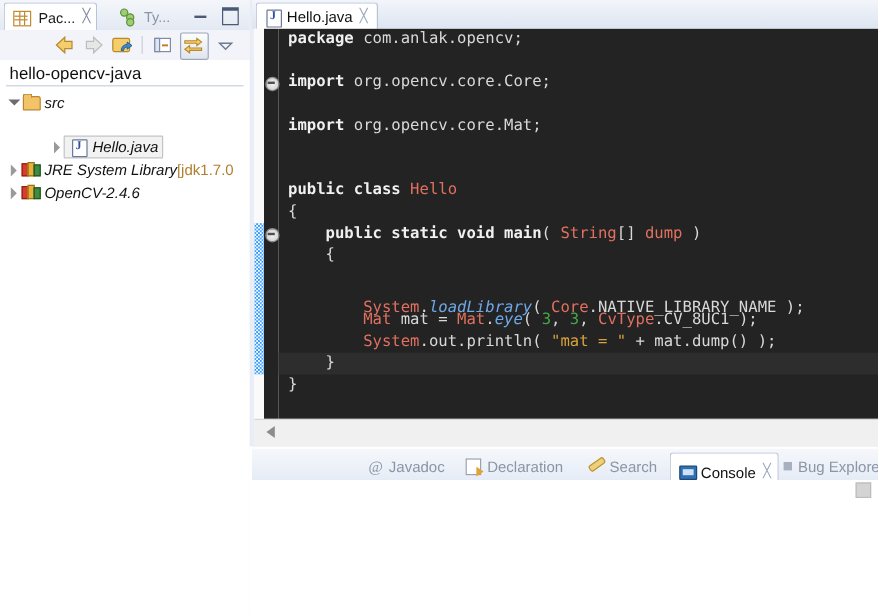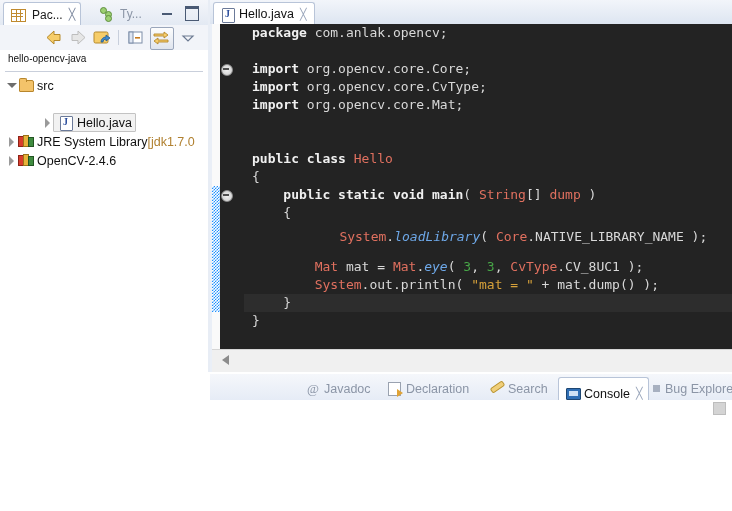--- a/index.html
+++ b/index.html
@@ -32,31 +32,31 @@
      border:1px solid #4a5a74;border-top-width:3px;}
 
   .pe-toolbar{position:absolute;left:0;top:25px;width:208px;height:25px;
      background:#f2f4f9;border-bottom:1px solid #dfe4ee;}
   .tbicon{position:absolute;top:3px;width:20px;height:19px;cursor:default;}
   .tbsep{position:absolute;top:5px;width:1px;height:15px;background:#c8cfdc;}
   .tbbox{position:absolute;top:2px;width:22px;height:21px;border:1px solid #9aa6bb;
      background:linear-gradient(#fdfdfd,#dfe4ee);border-radius:2px;}
 
   .pe-body{position:absolute;left:0;top:50px;width:208px;height:461px;background:#fff;}
-  .proj-title{position:absolute;left:8px;top:3px;font-size:10px;color:#111;}
+  .proj-title{position:absolute;left:8px;top:3px;font-size:14px;color:#111;}
   .proj-rule{position:absolute;left:5px;top:21px;width:198px;height:1px;background:#c9cfdb;}
   .tree-row{position:absolute;height:19px;display:flex;align-items:center;font-size:12.5px;color:#111;white-space:nowrap;}
   .tree-row.sel{background:#f2f2f2;border:1px solid #c3c3c3;border-radius:1px;padding:0 3px;}
   .arrow{width:11px;height:11px;position:relative;flex:0 0 11px;}
   .arrow.open::before{content:"";position:absolute;left:1px;top:3px;
      border-left:5px solid transparent;border-right:5px solid transparent;border-top:5px solid #6d6d6d;}
   .arrow.closed::before{content:"";position:absolute;left:3px;top:1px;
      border-top:5px solid transparent;border-bottom:5px solid transparent;border-left:5px solid #9a9a9a;}
   .tico{width:17px;height:15px;position:relative;flex:0 0 17px;margin-right:2px;}
-  .tlabel{margin-left:1px;}
+  .tlabel{margin-left:1px;font-style:italic;}
   .dim{color:#b08030;}
 
   
   .ic-folder{position:absolute;left:2px;top:2px;width:13px;height:10px;background:#f3c36a;
      border:1px solid #b8862c;border-radius:1px 2px 1px 1px;}
   .ic-folder::after{content:"";position:absolute;left:-1px;top:-3px;width:6px;height:3px;
      background:#f3c36a;border:1px solid #b8862c;border-bottom:none;border-radius:2px 2px 0 0;}
   .ic-pkg{position:absolute;left:2px;top:2px;width:13px;height:11px;background:#fff;
      border:1px solid #c08a2e;}
   .ic-pkg i{position:absolute;background:#c08a2e;}
@@ -84,21 +84,21 @@
   .ed-range{position:absolute;left:0;width:8px;
      background-image:
        linear-gradient(45deg,#1e90ff 25%,transparent 25%,transparent 75%,#1e90ff 75%),
        linear-gradient(45deg,#1e90ff 25%,transparent 25%,transparent 75%,#1e90ff 75%);
      background-size:3px 3px;background-position:0 0,1.5px 1.5px;background-color:#fff;}
   .ed-ruler{position:absolute;left:8px;top:0;width:12px;height:100%;background:#232323;}
   .ed-code{position:absolute;left:20px;top:0;right:0;height:100%;background:#232323;overflow:hidden;}
 
   .cl{position:absolute;left:0;right:0;height:18px;white-space:pre;
      font-family:"DejaVu Sans Mono","Liberation Mono",monospace;font-size:13px;
-     line-height:18px;color:#d8d8d8;margin-left:12px;}
+     line-height:18px;color:#d8d8d8;}
   .cl .tx{margin-left:8px;display:inline-block;}
   .hl{background:#2d2d2d;}
   .kw{color:#f0f0f0;font-weight:bold;}
   .ty{color:#e0705f;}
   .mth{color:#6ea8e8;font-style:italic;}
   .num{color:#47a547;}
   .str{color:#d6a13a;}
   .pl{color:#d8d8d8;}
   .brc{color:#d8d8d8;}
 
@@ -287,30 +287,29 @@
 
     <div class="ed-frame">
       <div class="ed-gutter">
         <div class="ed-range" id="range-ind" style="top: 162px; height: 126px;"></div>
       </div>
       <div class="ed-ruler"></div>
       <div class="ed-code" id="code-host">
           <div class="cl" style="top: 0px;"><span class="tx"><span class="kw">package </span><span class="pl">com.anlak.opencv;</span></span></div>
           <div class="cl" style="top: 18px;"><span class="tx"></span></div>
           <div class="cl" style="top: 36px;"><span class="tx"><span class="kw">import </span><span class="pl">org.opencv.core.Core;</span></span></div>
-          <div class="cl" style="top: 54px;"><span class="tx"><span class="kw">import </span><span class="pl">org.opencv.core.CvType;</span></span></div>
           <div class="cl" style="top: 72px;"><span class="tx"><span class="kw">import </span><span class="pl">org.opencv.core.Mat;</span></span></div>
           <div class="cl" style="top: 90px;"><span class="tx"></span></div>
           <div class="cl" style="top: 108px;"><span class="tx"></span></div>
           <div class="cl" style="top: 126px;"><span class="tx"><span class="kw">public class </span><span class="ty">Hello</span></span></div>
           <div class="cl" style="top: 144px;"><span class="tx"><span class="brc">{</span></span></div>
           <div class="cl" style="top: 162px;"><span class="tx"><span class="kw">    public static void main</span><span class="pl">( </span><span class="ty">String</span><span class="pl">[] </span><span class="ty">dump</span><span class="pl"> )</span></span></div>
           <div class="cl" style="top: 180px;"><span class="tx"><span class="brc">    {</span></span></div>
           <div class="cl" style="top: 198px;"><span class="tx"></span></div>
-          <div class="cl" style="top: 204px; text-align: center;"><span class="tx"><span class="pl">        </span><span class="ty">System</span><span class="pl">.</span><span class="mth">loadLibrary</span><span class="pl">( </span><span class="ty">Core</span><span class="pl">.NATIVE_LIBRARY_NAME );</span></span></div>
+          <div class="cl" style="top: 224px;"><span class="tx"><span class="pl">        </span><span class="ty">System</span><span class="pl">.</span><span class="mth">loadLibrary</span><span class="pl">( </span><span class="ty">Core</span><span class="pl">.NATIVE_LIBRARY_NAME );</span></span></div>
           <div class="cl" style="top: 234px;"><span class="tx"><span class="pl">        </span><span class="ty">Mat</span><span class="pl"> mat = </span><span class="ty">Mat</span><span class="pl">.</span><span class="mth">eye</span><span class="pl">( </span><span class="num">3</span><span class="pl">, </span><span class="num">3</span><span class="pl">, </span><span class="ty">CvType</span><span class="pl">.CV_8UC1 );</span></span></div>
           <div class="cl" style="top: 252px;"><span class="tx"><span class="pl">        </span><span class="ty">System</span><span class="pl">.out.println( </span><span class="str">"mat = "</span><span class="pl"> + mat.dump() );</span></span></div>
           <div class="cl hl" style="top: 270px;"><span class="tx"><span class="brc">    }</span></span></div>
           <div class="cl" style="top: 288px;"><span class="tx"><span class="brc">}</span></span></div>
         </div>
     <span class="fold" style="top: 40px;"></span>
         <span class="fold" style="top: 166px;"></span>
       </div>
 
     <div class="ed-hscroll">

